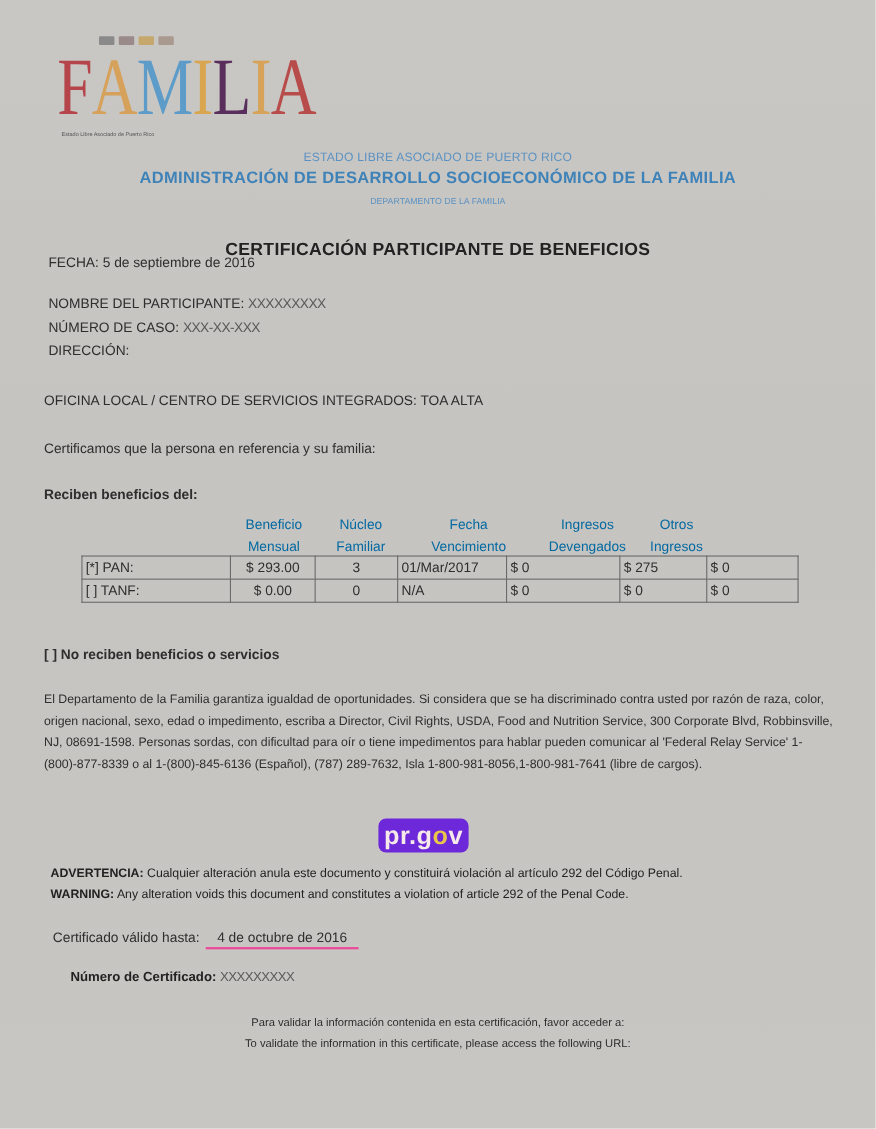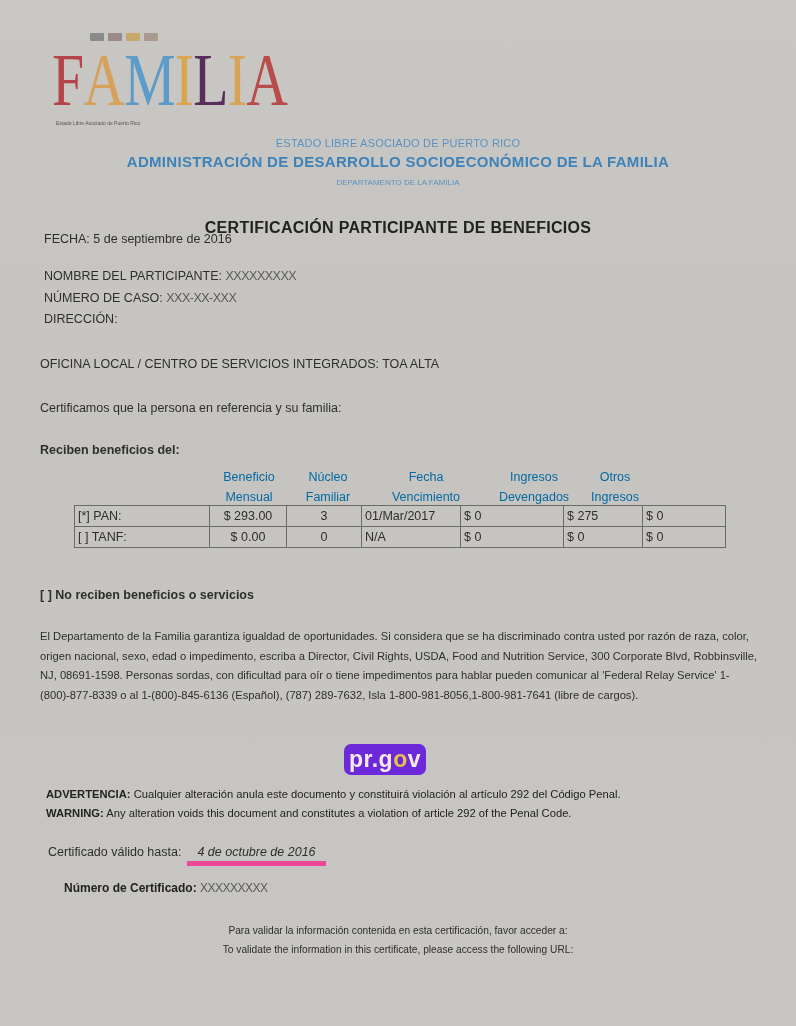--- a/index.html
+++ b/index.html
@@ -40,21 +40,21 @@
 
   .notice { position:absolute; left:40px; top:627px; width:725px; font-size:11.2px; line-height:19.5px; color:#2e2e2e; }
 
   .prgov { position:absolute; left:344px; top:744px; width:82px; height:31px; background:#6d28d9; border-radius:7px; display:flex; align-items:center; justify-content:center; }
   .prgov span { color:#f6e9e9; font-size:23px; font-weight:bold; letter-spacing:0.5px; }
   .prgov .dot { color:#e8c44b; }
 
   .warn { position:absolute; left:46px; font-size:11.2px; color:#222; white-space:nowrap; }
 
   .valid { position:absolute; left:48px; top:845px; font-size:12.5px; color:#2e2e2e; white-space:nowrap; }
-  .valid .date { display:inline-block; border-bottom:5px solid #ec4899; padding:0 10px 2px 10px; margin-left:6px;font-style:italic; }
+  .valid .date { display:inline-block; border-bottom:2px solid #ec4899; padding:0 10px 2px 10px; margin-left:6px; }
 
   .certnum { position:absolute; left:64px; top:881px; font-size:12px; font-weight:bold; color:#222; white-space:nowrap;text-align:center; }
 
   .footer { position:absolute; left:0; width:796px; text-align:center; font-size:10.2px; color:#2e2e2e; }
 </style>
 </head>
 <body>
 
 <div class="page">
 

